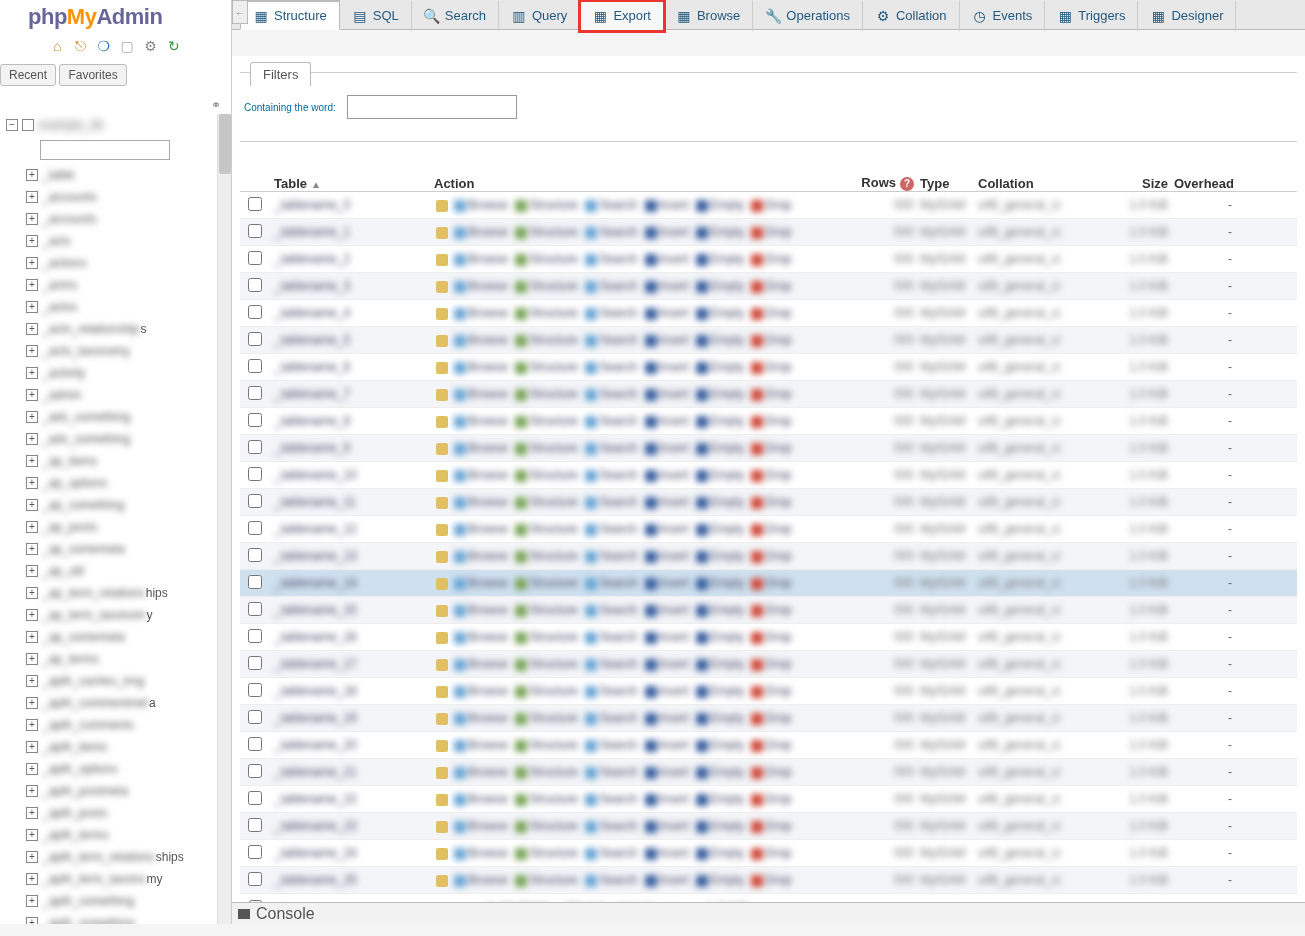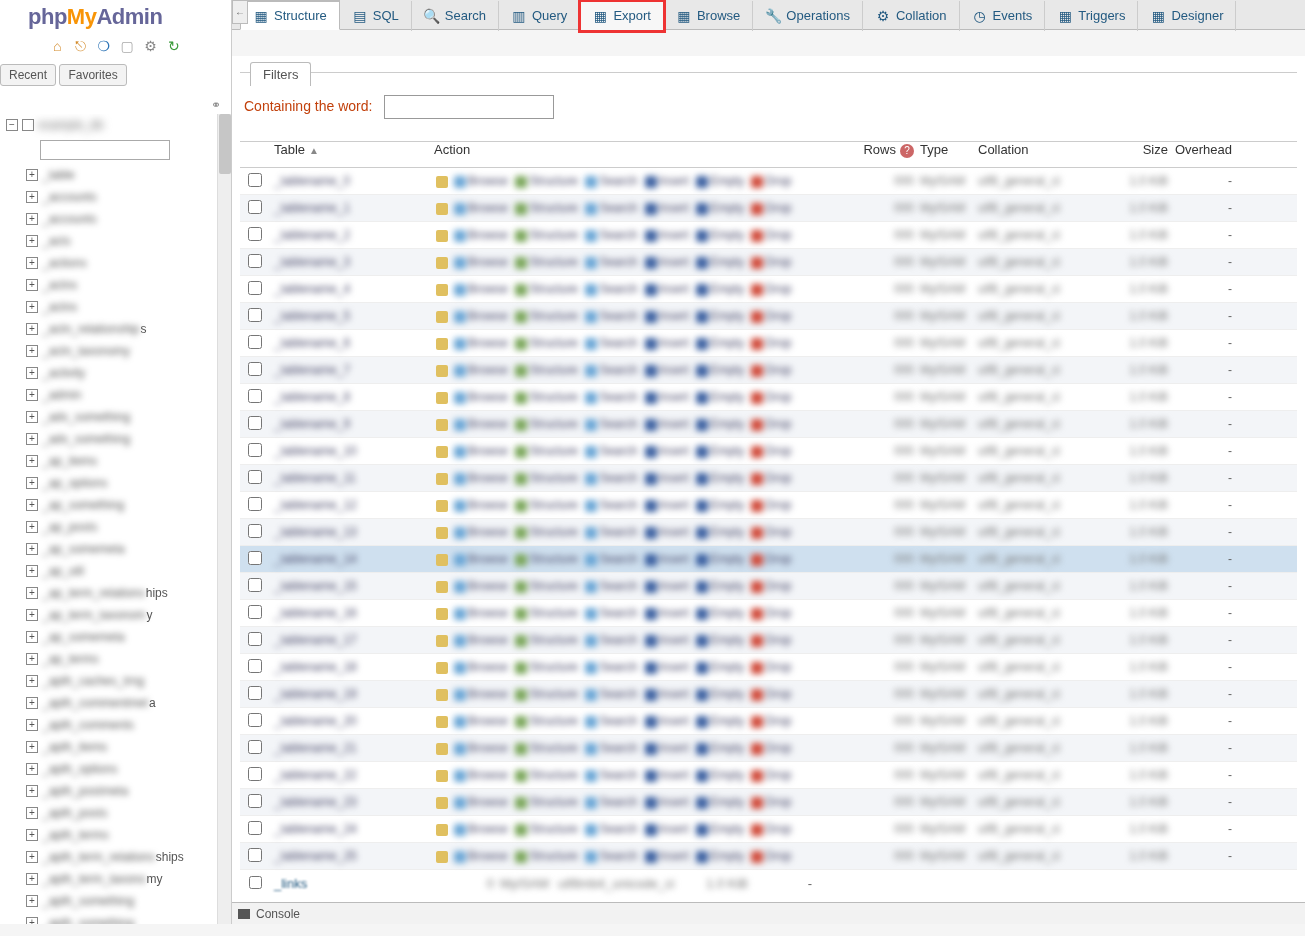--- a/index.html
+++ b/index.html
@@ -253,43 +253,44 @@
     border-bottom:none;
     border-radius:3px 3px 0 0;
     padding:4px 12px;
     font-size:13px;
     color:#555;
   }
   .filters-body {
     border-top:1px solid #ccc;
     padding:22px 4px 14px 4px;
   }
-  .flabel { font-size:14px; color:#c2410c; margin-right:8px; }
+  .flabel { font-size:10px; color:#0369a1; margin-right:8px; }
   .finput {
     width:170px;
     height:24px;
     border:1px solid #999;
     padding:2px 6px;
     font-size:12px;
   }
 
   
   .tlist {
     width:100%;
     border-top:1px solid #ccc;
   }
   .thead {
     display:flex;
     background:#fff;
     border-bottom:1px solid #ccc;
     height:26px;
-    align-items:flex-start;
+    align-items:flex-end;
     font-size:13px;
-    font-weight:normal;
+    font-weight:bold;
     color:#333;
+    margin-top:24px;
   }
   .col-ck   { width:30px; text-align:center; }
   .col-tb   { width:160px; padding-left:4px; }
   .col-act  { width:420px; padding-left:4px; }
   .col-rows { width:70px;  text-align:right; padding-right:6px;}
   .col-type { width:58px;  }
   .col-coll { width:120px; }
   .col-size { width:76px;  text-align:right; padding-right:6px;}
   .col-ovh  { width:64px;  text-align:right; padding-right:6px;}
   .sort-ic { font-size:10px; color:#888; margin-left:4px;}
@@ -364,21 +365,21 @@
   
   .console-bar {
     position:absolute;
     left:0; right:0; bottom:0;
     height:22px;
     background:#f2f2f2;
     border-top:1px solid #bbb;
     display:flex;
     align-items:center;
     padding-left:6px;
-    font-size:12px;
+    font-size:16px;
     color:#555;
   }
   .console-ic {
     display:inline-block;
     width:12px;height:10px;
     background:#555;
     margin-right:6px;
   }
 </style>
 </head>

